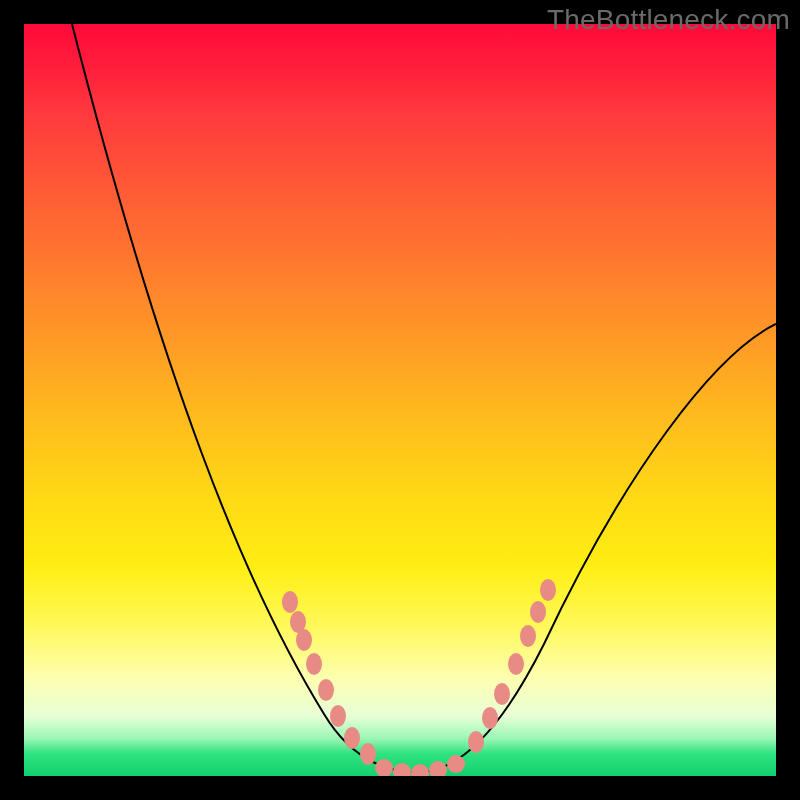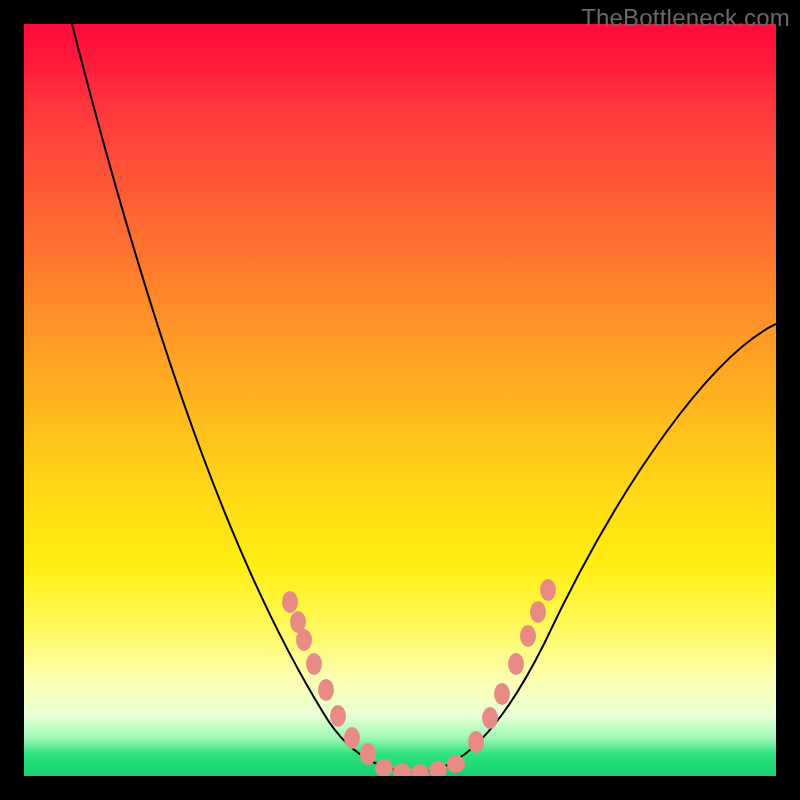--- a/index.html
+++ b/index.html
@@ -33,21 +33,21 @@
       #9cf7b6 95%,
       #2fe37f 97%,
       #12d06e 100%
     );
   }
   .watermark {
     position: absolute;
     top: 4px;
     right: 10px;
     color: #6a6a6a;
-    font-size: 24px;
+    font-size: 28px;
     font-weight: 500;
     letter-spacing: 0.2px;
     user-select: none;
   }
   svg {
     position: absolute;
     left: 0;
     top: 0;
   }
 </style>

